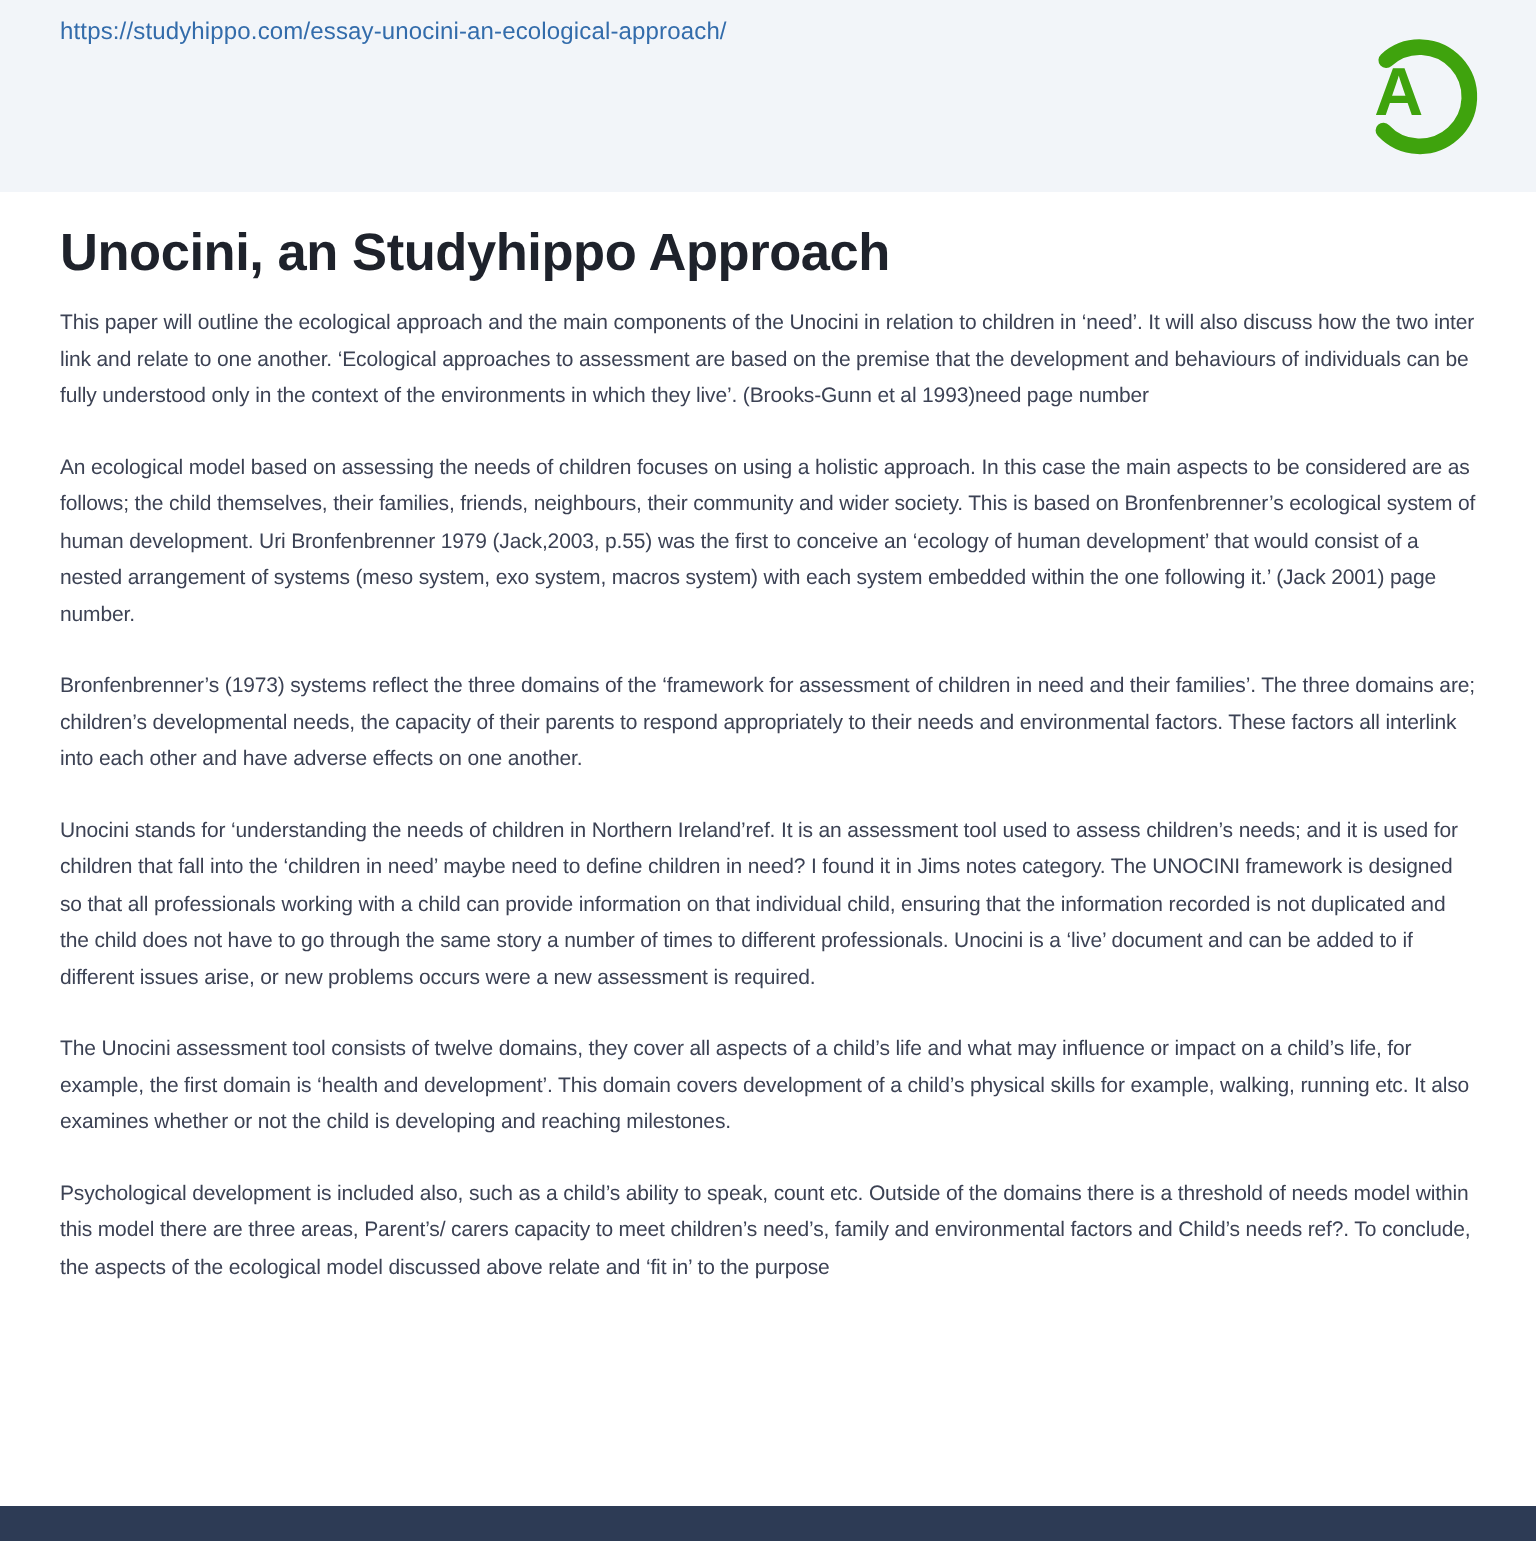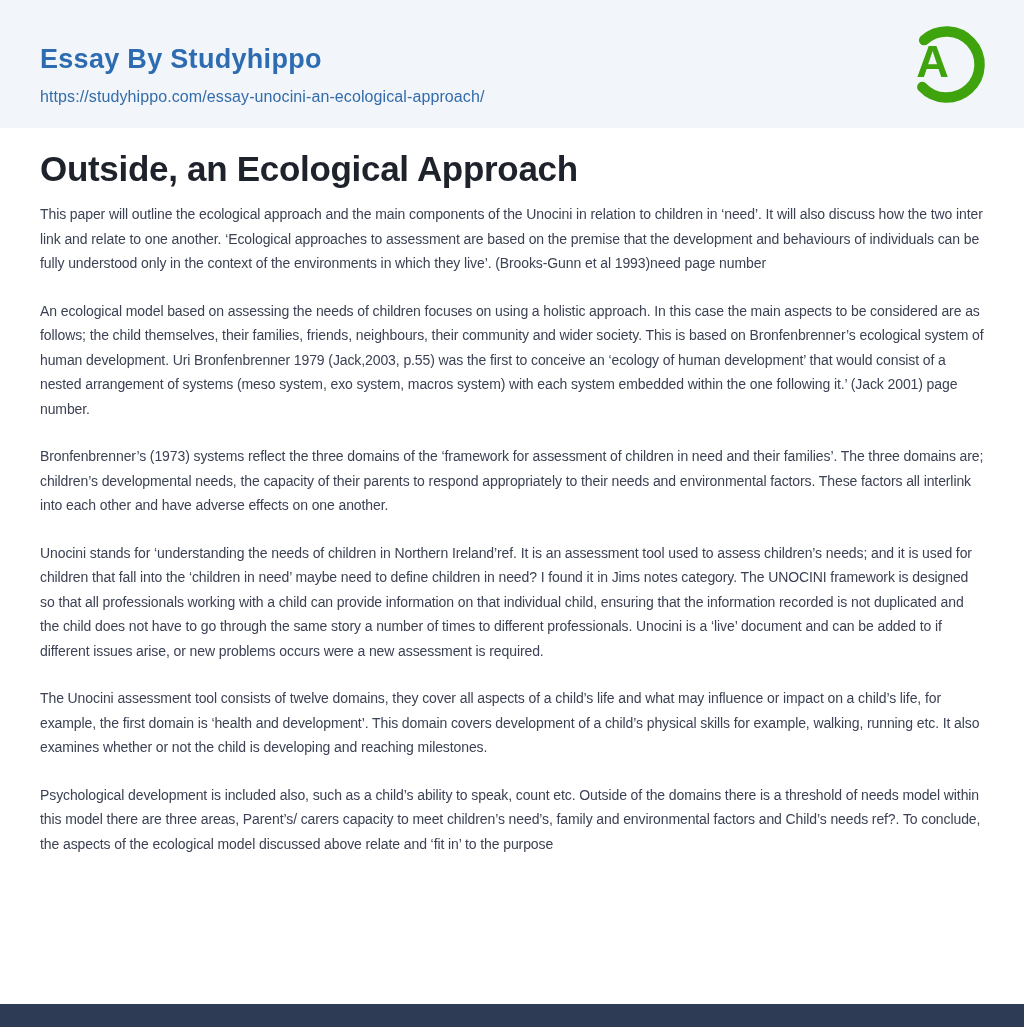--- a/index.html
+++ b/index.html
@@ -76,33 +76,32 @@
     height: 23px;
     background: #2d3b55;
   }
 </style>
 </head>
 <body>
 
 <div class="page">
 
   <header class="site-header">
-    <h1 class="site-title">Essay By Studyhippo</h1>
     <a class="essay-url" href="#">https://studyhippo.com/essay-unocini-an-ecological-approach/</a>
 
     <div class="logo-wrap">
       <svg viewBox="0 0 100 100" xmlns="http://www.w3.org/2000/svg" aria-hidden="true">
         <circle cx="50" cy="50" r="38" fill="none" stroke="#3fa30d" stroke-width="12" stroke-linecap="round" stroke-dasharray="178.5 60.2" transform="rotate(-132.5 50 50)"></circle>
         <text x="34" y="64" text-anchor="middle" font-family="Liberation Sans, sans-serif" font-size="52" font-weight="600" fill="#3fa30d">A</text>
       </svg>
     </div>
   </header>
 
   <main class="content">
-    <h2 class="essay-title">Outside, an Ecological Approach</h2>
+    <h2 class="essay-title">Unocini, an Studyhippo Approach</h2>
     <div id="paragraphs">
         <p>This paper will outline the ecological approach and the main components of the Unocini in relation to children in ‘need’. It will also discuss how the two inter link and relate to one another. ‘Ecological approaches to assessment are based on the premise that the development and behaviours of individuals can be fully understood only in the context of the environments in which they live’. (Brooks-Gunn et al 1993)need page number</p>
         <p>An ecological model based on assessing the needs of children focuses on using a holistic approach. In this case the main aspects to be considered are as follows; the child themselves, their families, friends, neighbours, their community and wider society. This is based on Bronfenbrenner’s ecological system of human development. Uri Bronfenbrenner 1979 (Jack,2003, p.55) was the first to conceive an ‘ecology of human development’ that would consist of a nested arrangement of systems (meso system, exo system, macros system) with each system embedded within the one following it.’ (Jack 2001) page number.</p>
         <p>Bronfenbrenner’s (1973) systems reflect the three domains of the ‘framework for assessment of children in need and their families’. The three domains are; children’s developmental needs, the capacity of their parents to respond appropriately to their needs and environmental factors. These factors all interlink into each other and have adverse effects on one another.</p>
         <p>Unocini stands for ‘understanding the needs of children in Northern Ireland’ref. It is an assessment tool used to assess children’s needs; and it is used for children that fall into the ‘children in need’ maybe need to define children in need? I found it in Jims notes category. The UNOCINI framework is designed so that all professionals working with a child can provide information on that individual child, ensuring that the information recorded is not duplicated and the child does not have to go through the same story a number of times to different professionals. Unocini is a ‘live’ document and can be added to if different issues arise, or new problems occurs were a new assessment is required.</p>
         <p>The Unocini assessment tool consists of twelve domains, they cover all aspects of a child’s life and what may influence or impact on a child’s life, for example, the first domain is ‘health and development’. This domain covers development of a child’s physical skills for example, walking, running etc. It also examines whether or not the child is developing and reaching milestones.</p>
         <p>Psychological development is included also, such as a child’s ability to speak, count etc. Outside of the domains there is a threshold of needs model within this model there are three areas, Parent’s/ carers capacity to meet children’s need’s, family and environmental factors and Child’s needs ref?. To conclude, the aspects of the ecological model discussed above relate and ‘fit in’ to the purpose</p>
       </div>
   </main>
 

